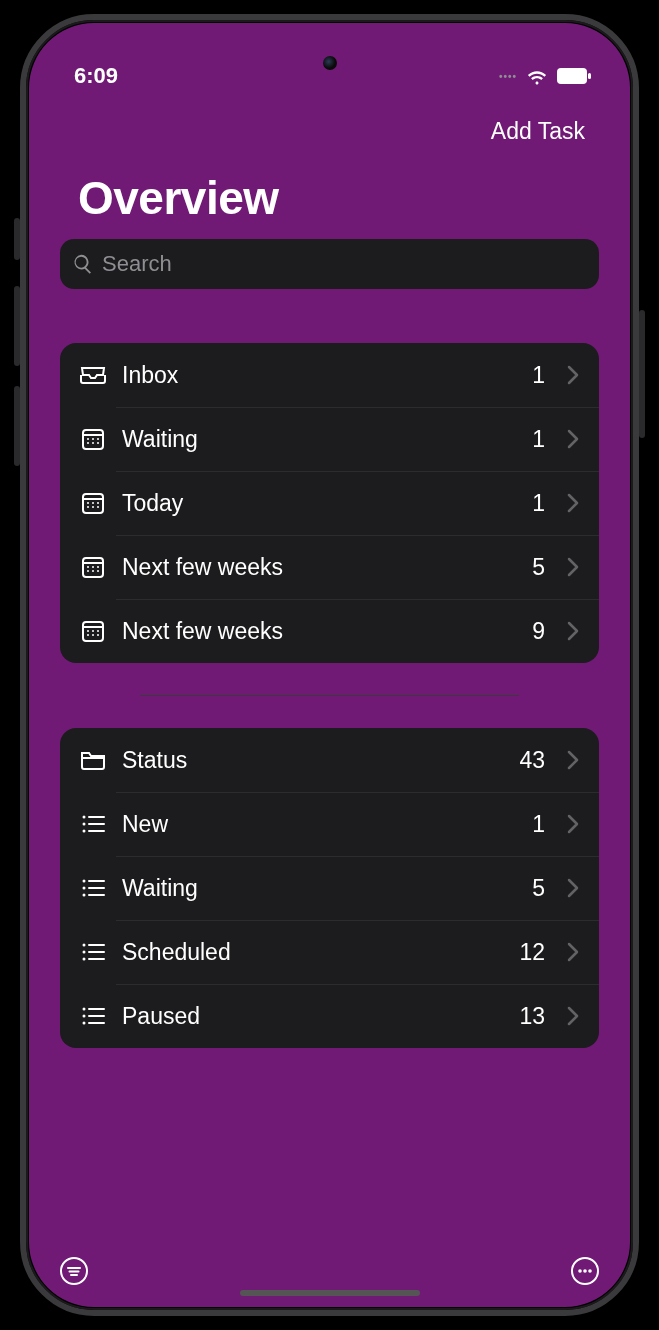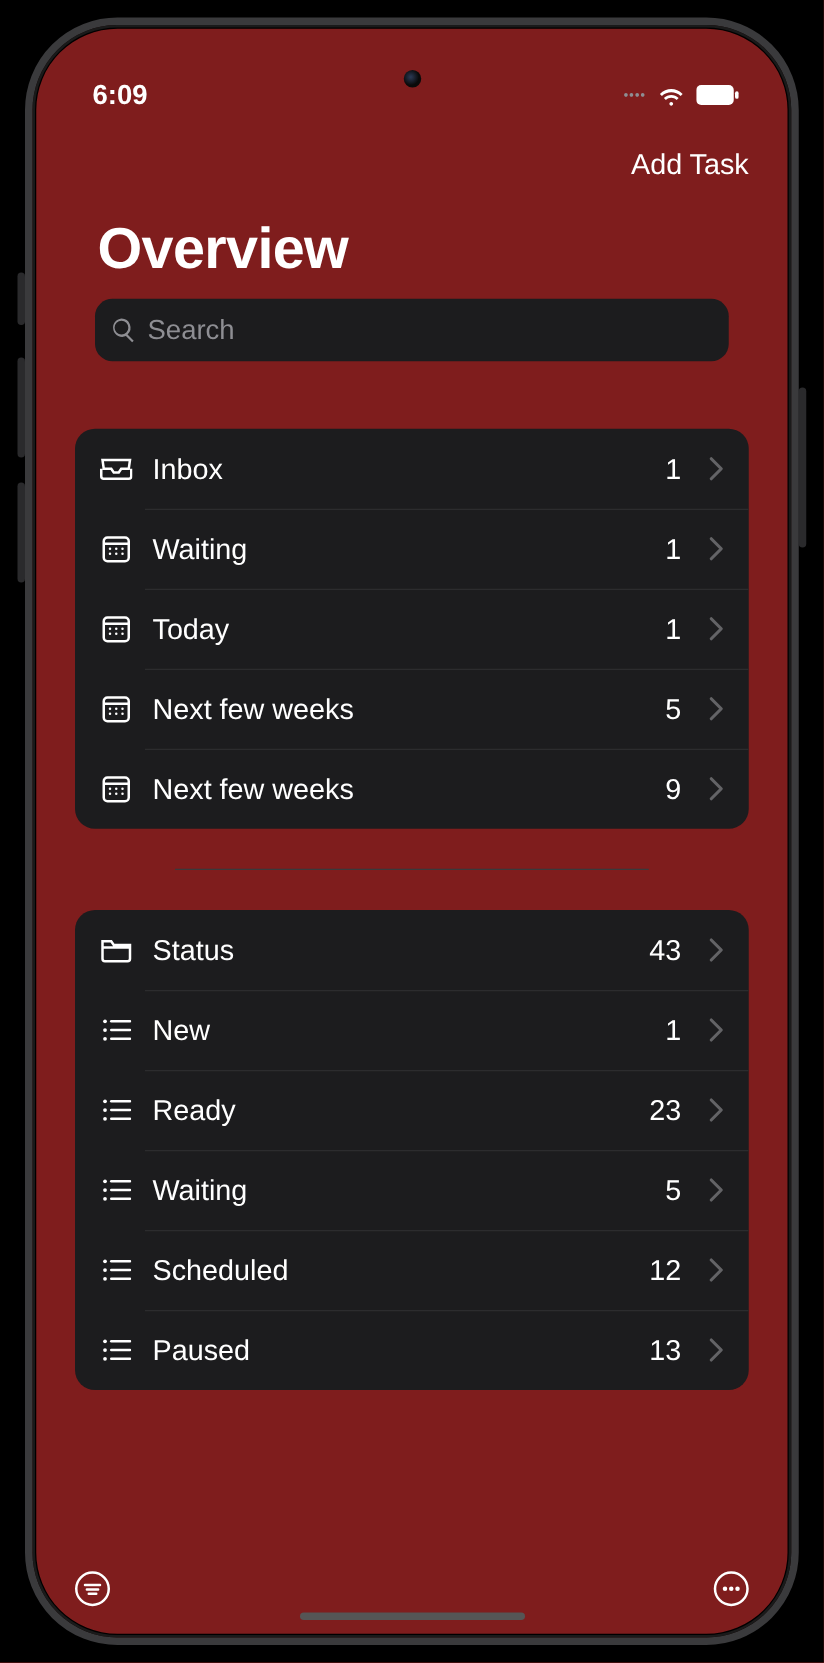--- a/index.html
+++ b/index.html
@@ -23,21 +23,21 @@
   }
   .phone-frame-inner {
     position: absolute;
     top: 0; left: 0; right: 0; bottom: 0;
     border: 2px solid #1a1a1a;
     border-radius: 68px;
   }
   .content {
     position: absolute;
     top: 20px; left: 26px; right: 26px; bottom: 20px;
-    background: #7f1d1d;
+    background: #701a75;
     border-radius: 68px;
     overflow: hidden;
     display: flex;
     flex-direction: column;
   }
   
   .camera {
     position: absolute;
     top: 36px; left: 50%;
     width: 14px; height: 14px;
@@ -56,36 +56,36 @@
     font-size: 22px;
     font-weight: 600;
   }
   .status-right { display: flex; align-items: center; gap: 8px; }
   .dots { font-size: 10px; letter-spacing: 1px; color: #8e8e93; }
   .wifi-icon, .battery-icon { display: inline-flex; }
   
   .nav-bar {
     display: flex;
     justify-content: flex-end;
-    padding: 18px 34px 10px;
+    padding: 18px 48px 10px;
   }
   .add-task {
     font-size: 23px;
     color: #fff;
     font-weight: 400;
   }
   
   .page-title {
     font-size: 46px;
     font-weight: 800;
     padding: 16px 52px 14px;
     letter-spacing: -0.5px;
   }
   
-  .search-wrap { padding: 0 50px 10px; }
+  .search-wrap { padding: 0 34px 10px; }
   .search {
     background: #1c1c1e;
     border-radius: 14px;
     height: 50px;
     display: flex;
     align-items: center;
     padding: 0 12px;
     gap: 8px;
   }
   .search input {
@@ -364,39 +364,20 @@
           <span class="icon-slot">
             <svg width="24" height="20" viewBox="0 0 24 20">
               <circle cx="3" cy="3" r="1.5" fill="#fff"></circle>
               <line x1="8" y1="3" x2="23" y2="3" stroke="#fff" stroke-width="2" stroke-linecap="round"></line>
               <circle cx="3" cy="10" r="1.5" fill="#fff"></circle>
               <line x1="8" y1="10" x2="23" y2="10" stroke="#fff" stroke-width="2" stroke-linecap="round"></line>
               <circle cx="3" cy="17" r="1.5" fill="#fff"></circle>
               <line x1="8" y1="17" x2="23" y2="17" stroke="#fff" stroke-width="2" stroke-linecap="round"></line>
             </svg>
           </span>
-          <span class="label">Ready</span>
-          <span class="count">23</span>
-          <span class="chevron">
-            <svg width="12" height="20" viewBox="0 0 12 20">
-              <path fill="none" stroke="currentColor" stroke-width="2.5" stroke-linecap="round" stroke-linejoin="round" d="M2 2l8 8-8 8"></path>
-            </svg>
-          </span>
-        </div>
-        <div class="row">
-          <span class="icon-slot">
-            <svg width="24" height="20" viewBox="0 0 24 20">
-              <circle cx="3" cy="3" r="1.5" fill="#fff"></circle>
-              <line x1="8" y1="3" x2="23" y2="3" stroke="#fff" stroke-width="2" stroke-linecap="round"></line>
-              <circle cx="3" cy="10" r="1.5" fill="#fff"></circle>
-              <line x1="8" y1="10" x2="23" y2="10" stroke="#fff" stroke-width="2" stroke-linecap="round"></line>
-              <circle cx="3" cy="17" r="1.5" fill="#fff"></circle>
-              <line x1="8" y1="17" x2="23" y2="17" stroke="#fff" stroke-width="2" stroke-linecap="round"></line>
-            </svg>
-          </span>
           <span class="label">Waiting</span>
           <span class="count">5</span>
           <span class="chevron">
             <svg width="12" height="20" viewBox="0 0 12 20">
               <path fill="none" stroke="currentColor" stroke-width="2.5" stroke-linecap="round" stroke-linejoin="round" d="M2 2l8 8-8 8"></path>
             </svg>
           </span>
         </div>
         <div class="row">
           <span class="icon-slot">

